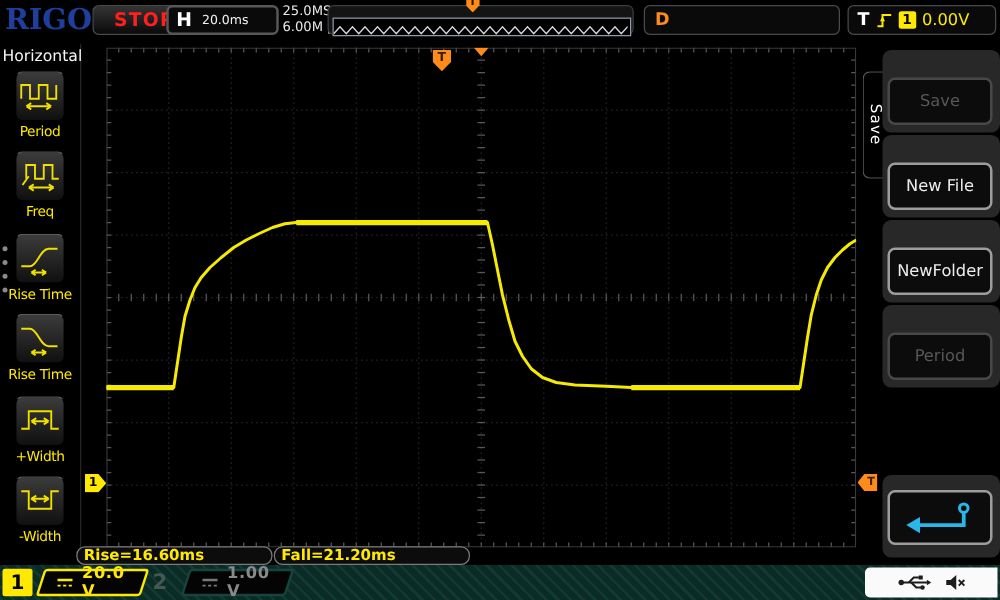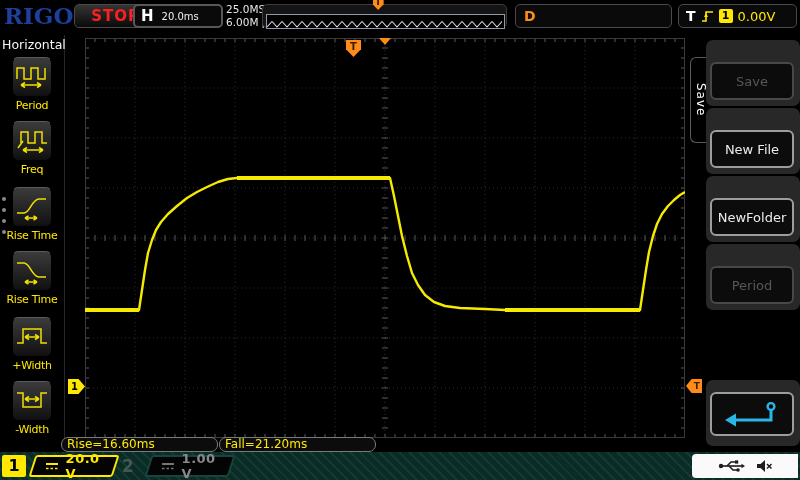--- a/index.html
+++ b/index.html
@@ -50,21 +50,21 @@
   #trig-center{width:12px;height:7px;background:#ff8c1a;clip-path:polygon(0 0,100% 0,50% 100%);}
   #ch1-marker{width:17px;height:15px;background:#ffe900;color:#000;font-size:10px;line-height:15px;
               padding-left:3px;box-sizing:border-box;
               clip-path:polygon(0 0,62% 0,100% 50%,62% 100%,0 100%);}
   #trig-level{width:16px;height:14px;background:#ff8c1a;color:#401f00;font-size:9px;line-height:14px;
               text-align:right;padding-right:2px;box-sizing:border-box;
               clip-path:polygon(35% 0,100% 0,100% 100%,35% 100%,0 50%);}
   
   .meas-box{position:absolute;top:437px;width:157px;height:15px;box-sizing:border-box;background:#0c0c0c;
             border:1px solid #7a7a7a;border-radius:7px;color:#ffe900;font-size:12px;line-height:13px;
-            padding-left:5px;}
+            padding-left:5px;font-weight:bold;}
   
   #bottombar{position:absolute;left:0;top:452px;width:800px;height:28px;background:#0b2b26;
      background-image:repeating-linear-gradient(45deg,#123a33 0 2px,rgba(0,0,0,0) 2px 7px);}
   #ch1-num{position:absolute;left:2px;top:3px;width:24px;height:22px;background:#ffe900;border-radius:2px;
            color:#000;font-weight:bold;font-size:16px;text-align:center;line-height:22px;}
   .ch-scale{position:absolute;top:3px;width:84px;height:22px;box-sizing:border-box;background:#040404;
             border-radius:3px;transform:skewX(-18deg);display:flex;align-items:center;gap:6px;
             padding-left:10px;}
   #ch1-box{left:32px;border:2px solid #ffe900;color:#ffe900;}
   #ch2-box{left:148px;border:2px solid #17443d;color:#8a8a8a;}

